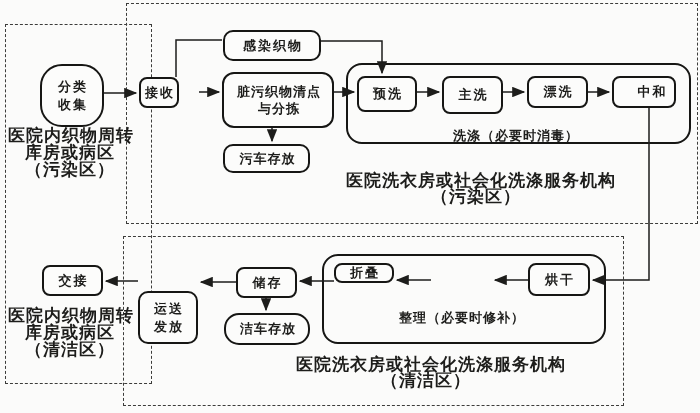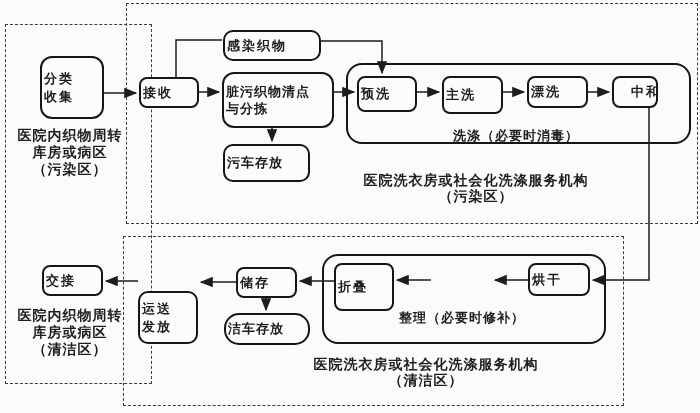--- a/index.html
+++ b/index.html
@@ -14,29 +14,29 @@
     background:transparent;z-index:1;
   }
   .group{
     position:absolute;border:2px solid #161614;border-radius:16px;
     background:transparent;z-index:2;
   }
   .edges{position:absolute;left:0;top:0;z-index:3;}
   .node{
     position:absolute;border:2px solid #161614;border-radius:8px;
     background:#fcfcfb;z-index:4;
-    display:flex;flex-direction:column;align-items:flex-start;justify-content:center;
+    display:flex;flex-direction:column;align-items:center;justify-content:center;
     font-size:13px;font-weight:bold;letter-spacing:2px;line-height:1.32;
     text-align:center;box-sizing:border-box;
   }
   .node .ln{white-space:nowrap;text-indent:2px;}
   .r10{border-radius:10px;}
   .r12{border-radius:12px;}
   .zlabel{
-    position:absolute;z-index:5;font-size:14px;font-weight:bold;
+    position:absolute;z-index:5;font-size:17px;font-weight:bold;
     text-align:center;line-height:17px;letter-spacing:1px;white-space:nowrap;
   }
   .zlabel div{white-space:nowrap;}
   .glabel{
     position:absolute;z-index:5;font-size:13px;font-weight:bold;
     text-align:center;letter-spacing:1px;white-space:nowrap;
   }
 </style>
 </head>
 <body>
@@ -69,59 +69,59 @@
       <path d="M649,108 L649,280 L593,280" marker-end="url(#arr)"></path>
       <path d="M528,280 L495,280" marker-end="url(#arr)"></path>
       <path d="M431,280 L397,280" marker-end="url(#arr)"></path>
       <path d="M334,281 L300,281" marker-end="url(#arr)"></path>
       <path d="M266,298 L266,310" marker-end="url(#arr)"></path>
       <path d="M236,282 L201,282" marker-end="url(#arr)"></path>
       <path d="M138,281 L106,281" marker-end="url(#arr)"></path>
     </g>
   </svg>
 
-  <div class="node r12" style="left:40px;top:56px;width:64px;height:63px;">
+  <div class="node r12" style="left:40px;top:64px;width:64px;height:63px;border-radius:22px;">
     <span class="ln">分类</span>
     <span class="ln">收集</span>
   </div>
 
-  <div class="node" style="left:139px;top:77px;width:60px;height:31px;">
+  <div class="node" style="left:139px;top:77px;width:40px;height:31px;">
     <span class="ln">接收</span>
   </div>
 
   <div class="node r10" style="left:223px;top:30px;width:98px;height:31px;">
     <span class="ln">感染织物</span>
   </div>
 
   <div class="node r12" style="left:222px;top:72px;width:112px;height:56px;letter-spacing:1px;">
     <span class="ln">脏污织物清点</span>
     <span class="ln">与分拣</span>
   </div>
 
-  <div class="node r10" style="left:223px;top:144px;width:87px;height:38px;letter-spacing:1px;">
+  <div class="node r10" style="left:223px;top:144px;width:87px;height:29px;letter-spacing:1px;">
     <span class="ln">污车存放</span>
   </div>
 
   <div class="node" style="left:357px;top:76px;width:60px;height:36px;">
     <span class="ln">预洗</span>
   </div>
 
   <div class="node" style="left:442px;top:76px;width:61px;height:38px;">
     <span class="ln">主洗</span>
   </div>
 
   <div class="node" style="left:527px;top:76px;width:61px;height:32px;">
     <span class="ln">漂洗</span>
   </div>
 
-  <div class="node" style="left:612px;top:76px;width:46px;height:32px;padding-left:15px;">
+  <div class="node" style="left:612px;top:76px;width:64px;height:32px;padding-left:15px;">
     <span class="ln">中和</span>
   </div>
 
-  <div class="node" style="left:334px;top:263px;width:60px;height:48px;">
+  <div class="node" style="left:334px;top:263px;width:60px;height:20px;">
     <span class="ln">折叠</span>
   </div>
 
 
   <div class="node" style="left:528px;top:263px;width:62px;height:33px;">
     <span class="ln">烘干</span>
   </div>
 
   <div class="node" style="left:236px;top:267px;width:61px;height:31px;">
     <span class="ln">储存</span>

